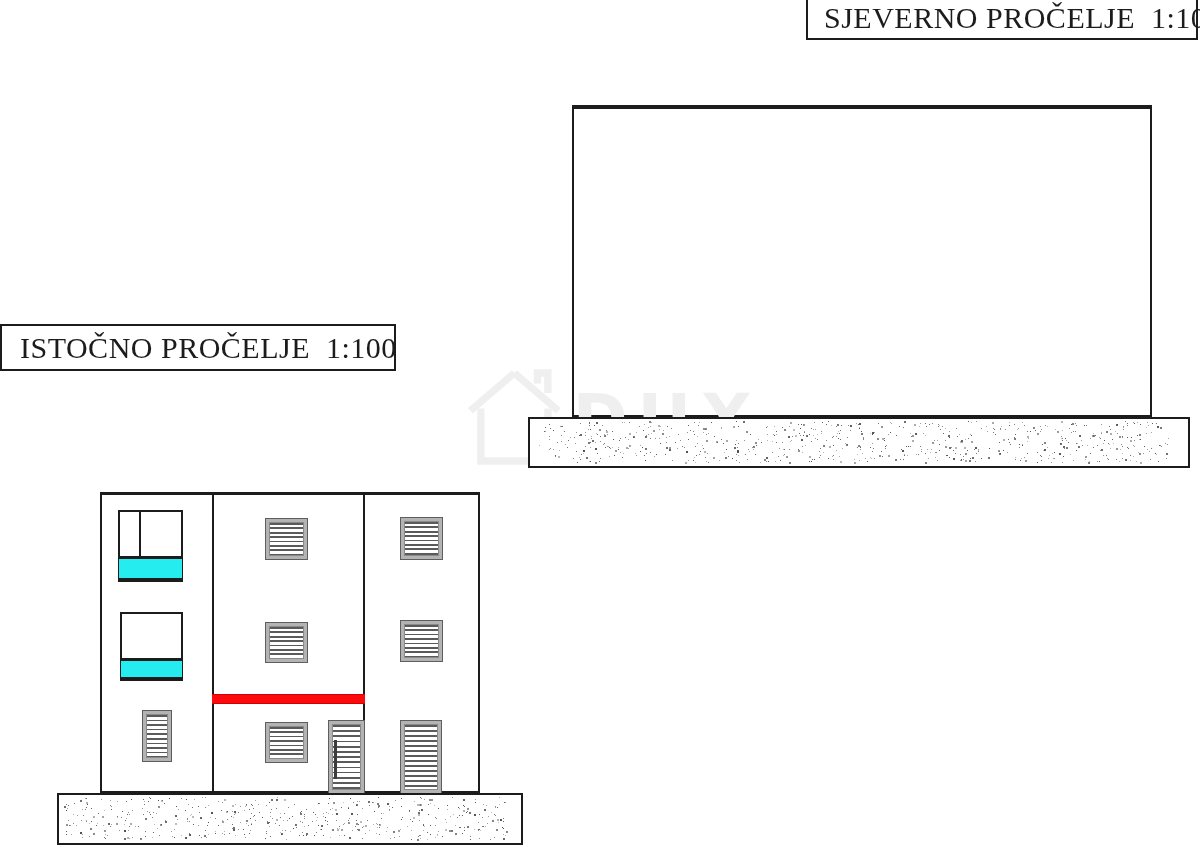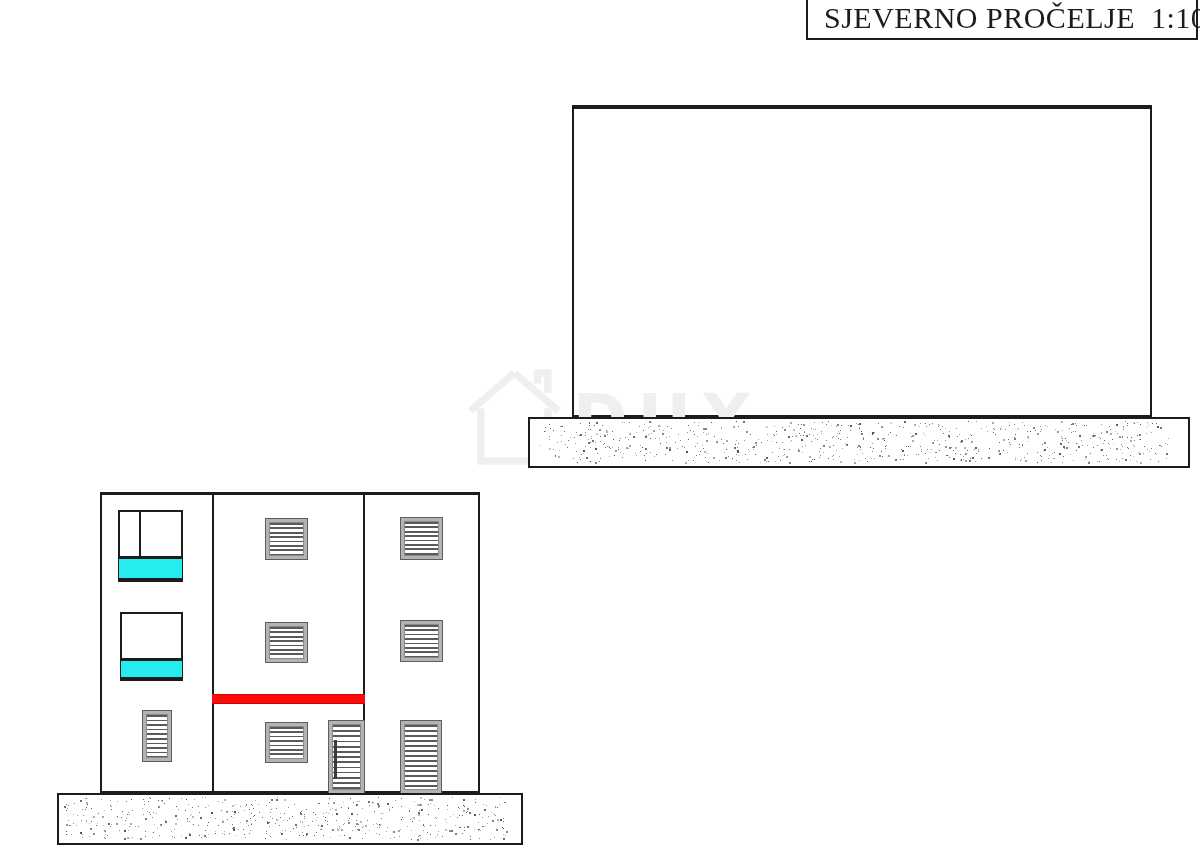--- a/index.html
+++ b/index.html
@@ -811,20 +811,23 @@
       <i style="left:67.68%;top:60.60%;width:2px;height:2px;opacity:0.91"></i>
       <i style="left:4.70%;top:33.04%;width:1px;height:1px;opacity:0.61"></i>
       <i style="left:36.07%;top:45.07%;width:1px;height:1px;opacity:0.43"></i>
       <i style="left:43.04%;top:22.17%;width:1px;height:1px;opacity:0.45"></i>
       <i style="left:81.14%;top:60.84%;width:1px;height:1px;opacity:0.65"></i>
       <i style="left:15.04%;top:5.73%;width:1px;height:1px;opacity:0.73"></i>
       <i style="left:75.57%;top:47.81%;width:1px;height:1px;opacity:0.39"></i>
       <i style="left:8.06%;top:66.86%;width:1px;height:1px;opacity:0.93"></i>
     </div>
 
+  <div class="abs title-box title-east">
+    <span>ISTOČNO PROČELJE  1:100</span>
+  </div>
 
   <div class="abs building">
 
     <div class="abs bay-divider" style="left:110px;"></div>
     <div class="abs bay-divider" style="left:261px;"></div>
 
     <div class="abs plain-window" style="left:16px;top:15px;width:65px;height:48px;">
       <div class="abs pane-divider" style="left:19px;"></div>
     </div>
     <div class="abs sill" style="left:16px;top:63px;width:65px;height:24px;"></div>

